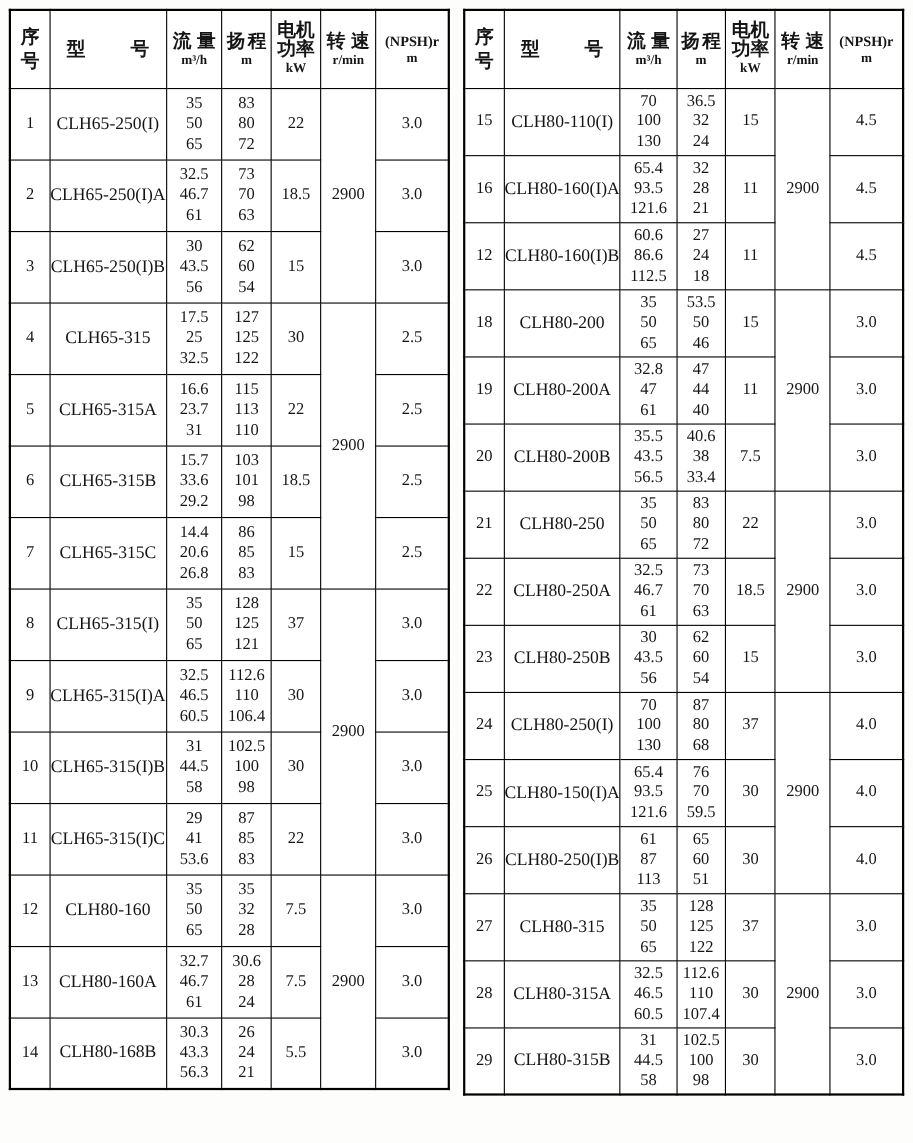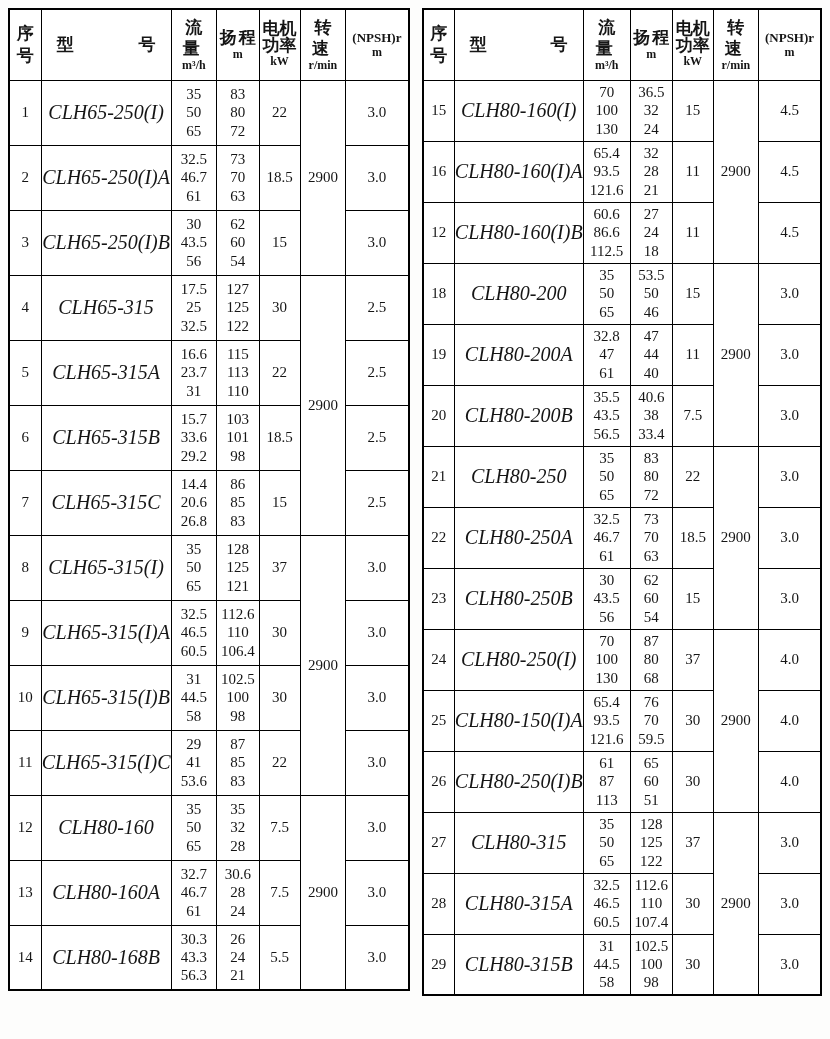--- a/index.html
+++ b/index.html
@@ -28,21 +28,21 @@
   .h-cn{font-size:17px;line-height:1.25;}
   .col-flow .h-cn{letter-spacing:5px;text-indent:5px;}
   .col-speed .h-cn{letter-spacing:5px;text-indent:5px;}
   .col-head .h-cn{letter-spacing:2px;text-indent:2px;}
   .col-no .h-cn div{line-height:1.3;}
   .col-power .h-cn{line-height:1.0;font-family:Liberation Mono, monospace;}
   .col-npsh .h-cn{font-size:13px;letter-spacing:0;}
   .h-unit{font-size:12px;line-height:1.15;}
   .spread{display:flex;justify-content:space-between;padding:0 15px;}
   .c-no{font-size:15px;}
-  .c-model{font-size:20px;text-align:left;padding-left:4px;white-space:nowrap;font-style:italic;}
+  .c-model{font-size:16px;text-align:left;padding-left:4px;white-space:nowrap;}
   .c-num{font-size:15px;line-height:1.22;}
   .c-num div{line-height:1.22;}
 </style>
 </head>
 <body>
 
 <div class="page">
   <div class="tables">
     <table class="pump-table" id="table-left">
         <colgroup>
@@ -369,21 +369,21 @@
             </th>
             <th class="col-npsh">
               <div class="h-cn">(NPSH)r</div>
               <div class="h-unit">m</div>
             </th>
           </tr>
         </thead>
         <tbody>
           <tr>
             <td class="c-no">15</td>
-            <td class="c-model">CLH80-160(I)</td>
+            <td class="c-model">CLH80-110(I)</td>
             <td class="c-num">
               <div>70</div>
               <div>100</div>
               <div>130</div>
             </td>
             <td class="c-num">
               <div>36.5</div>
               <div>32</div>
               <div>24</div>
             </td>

